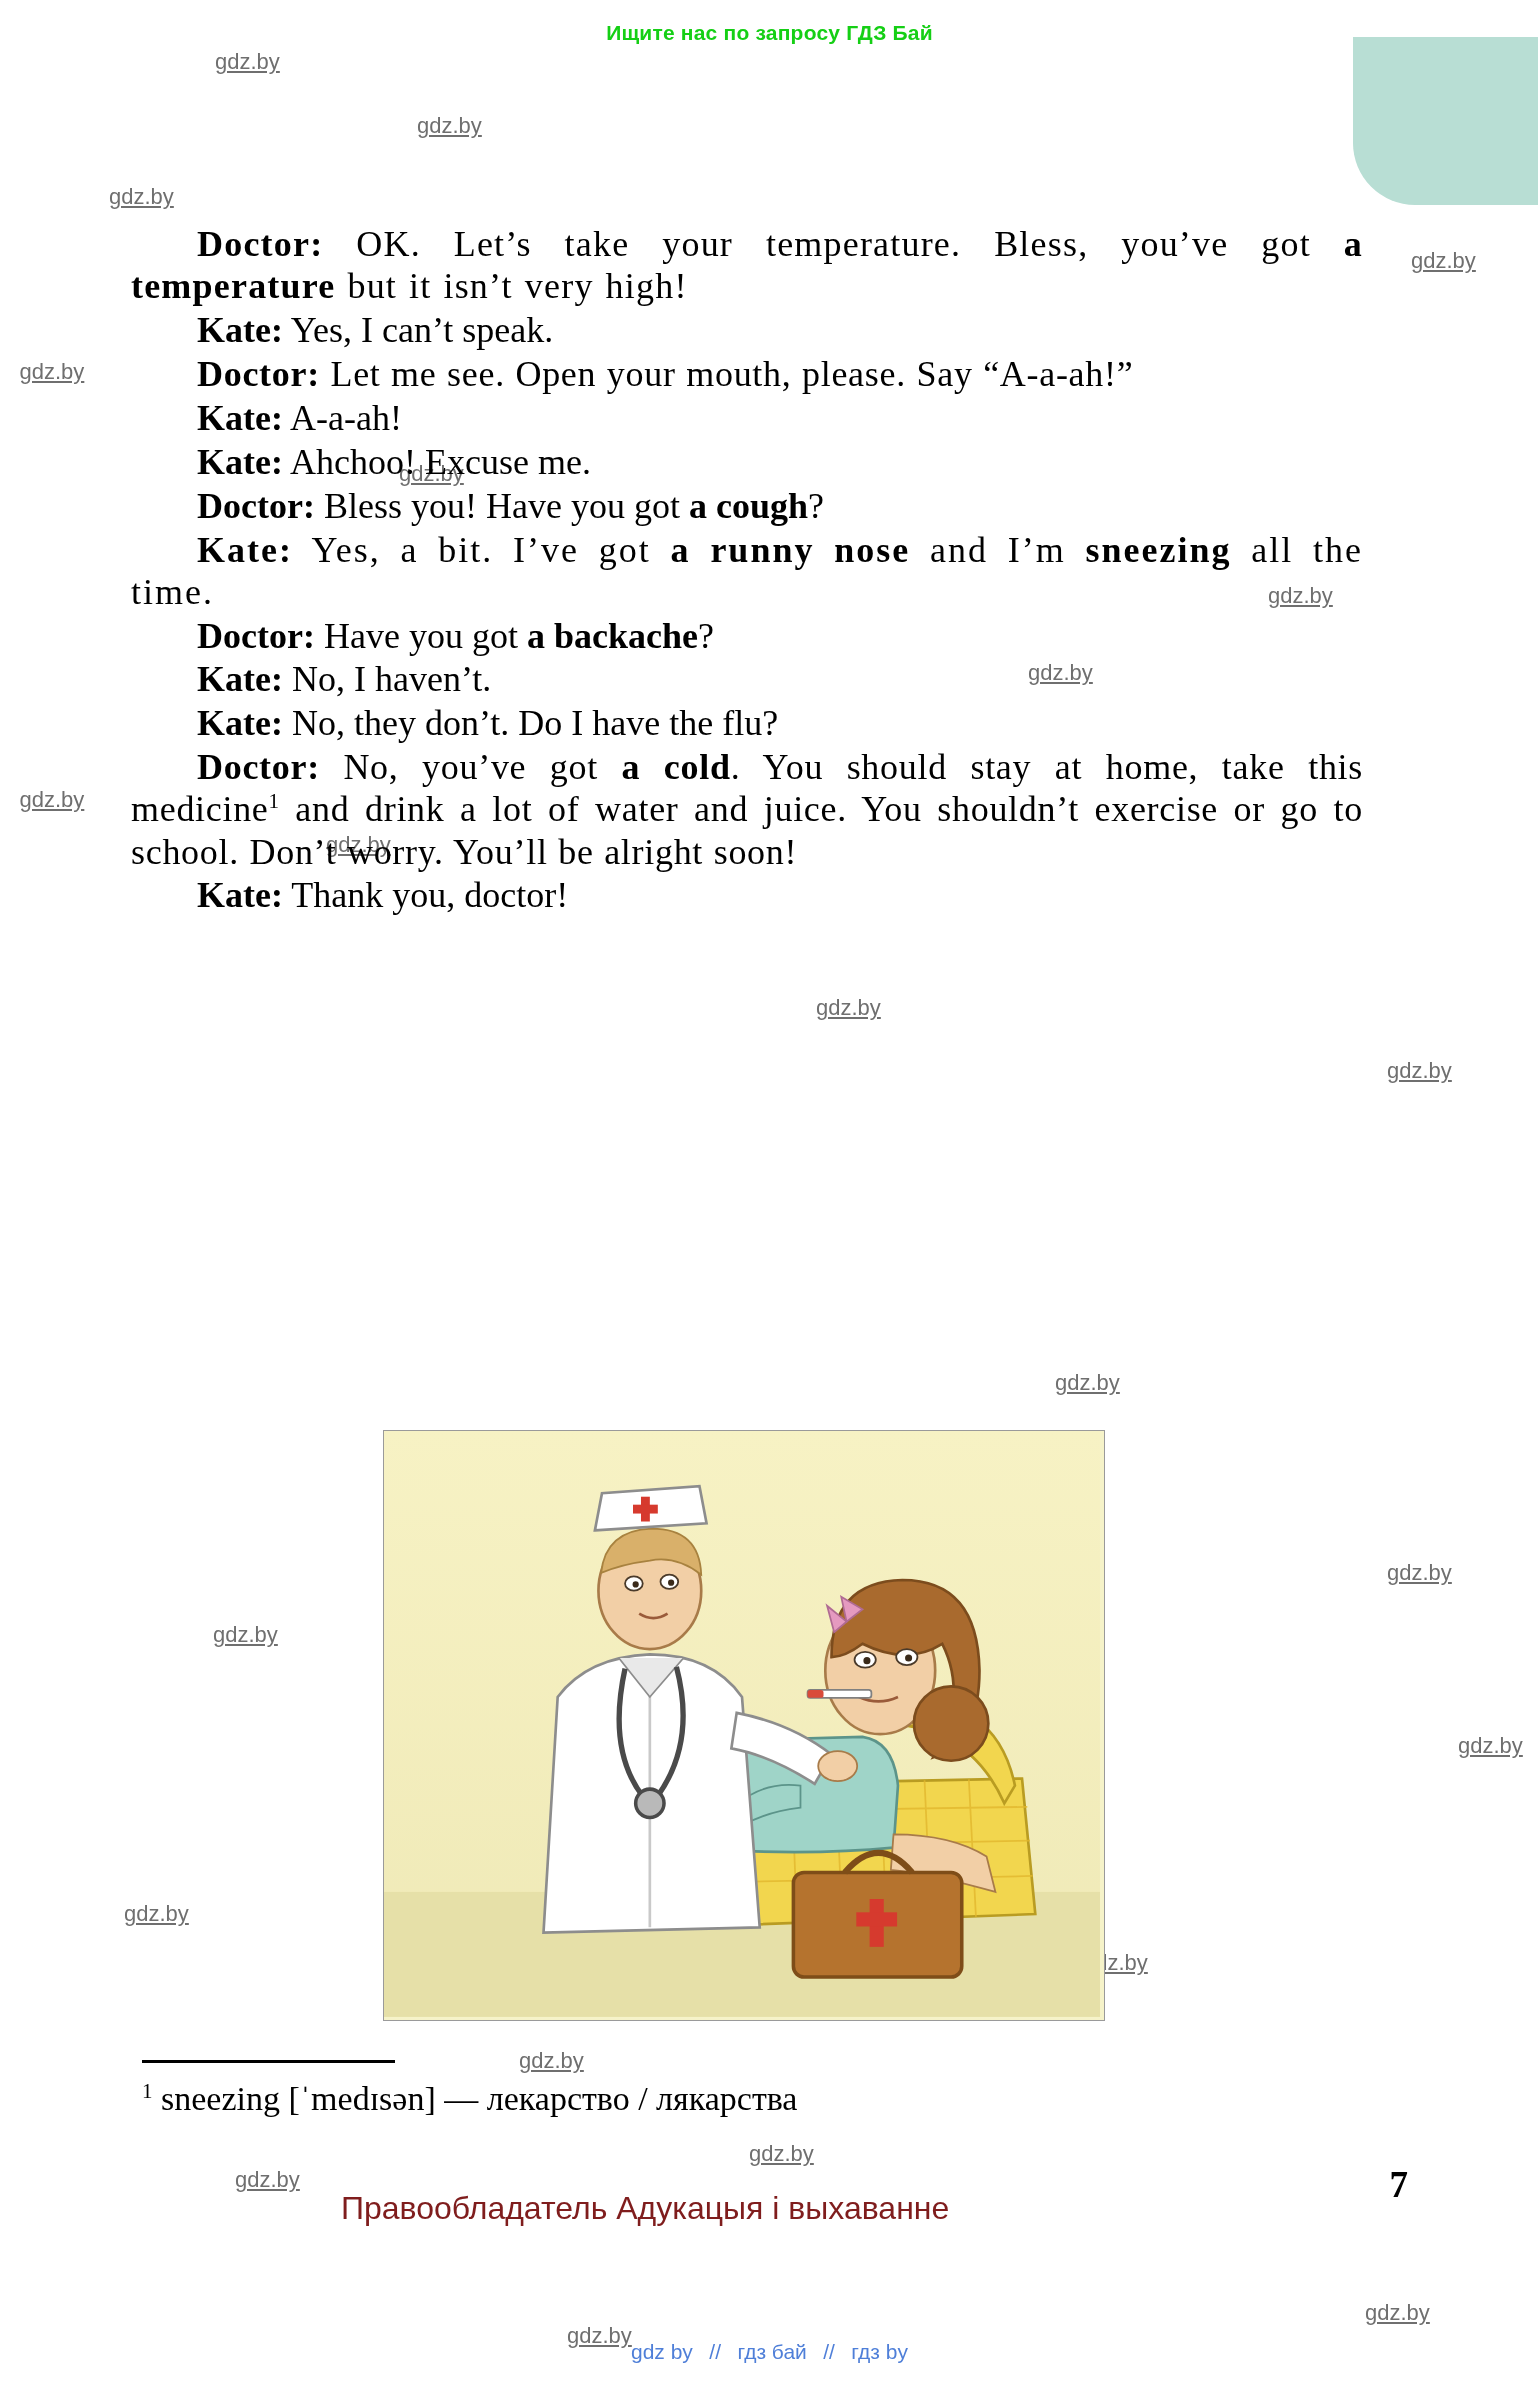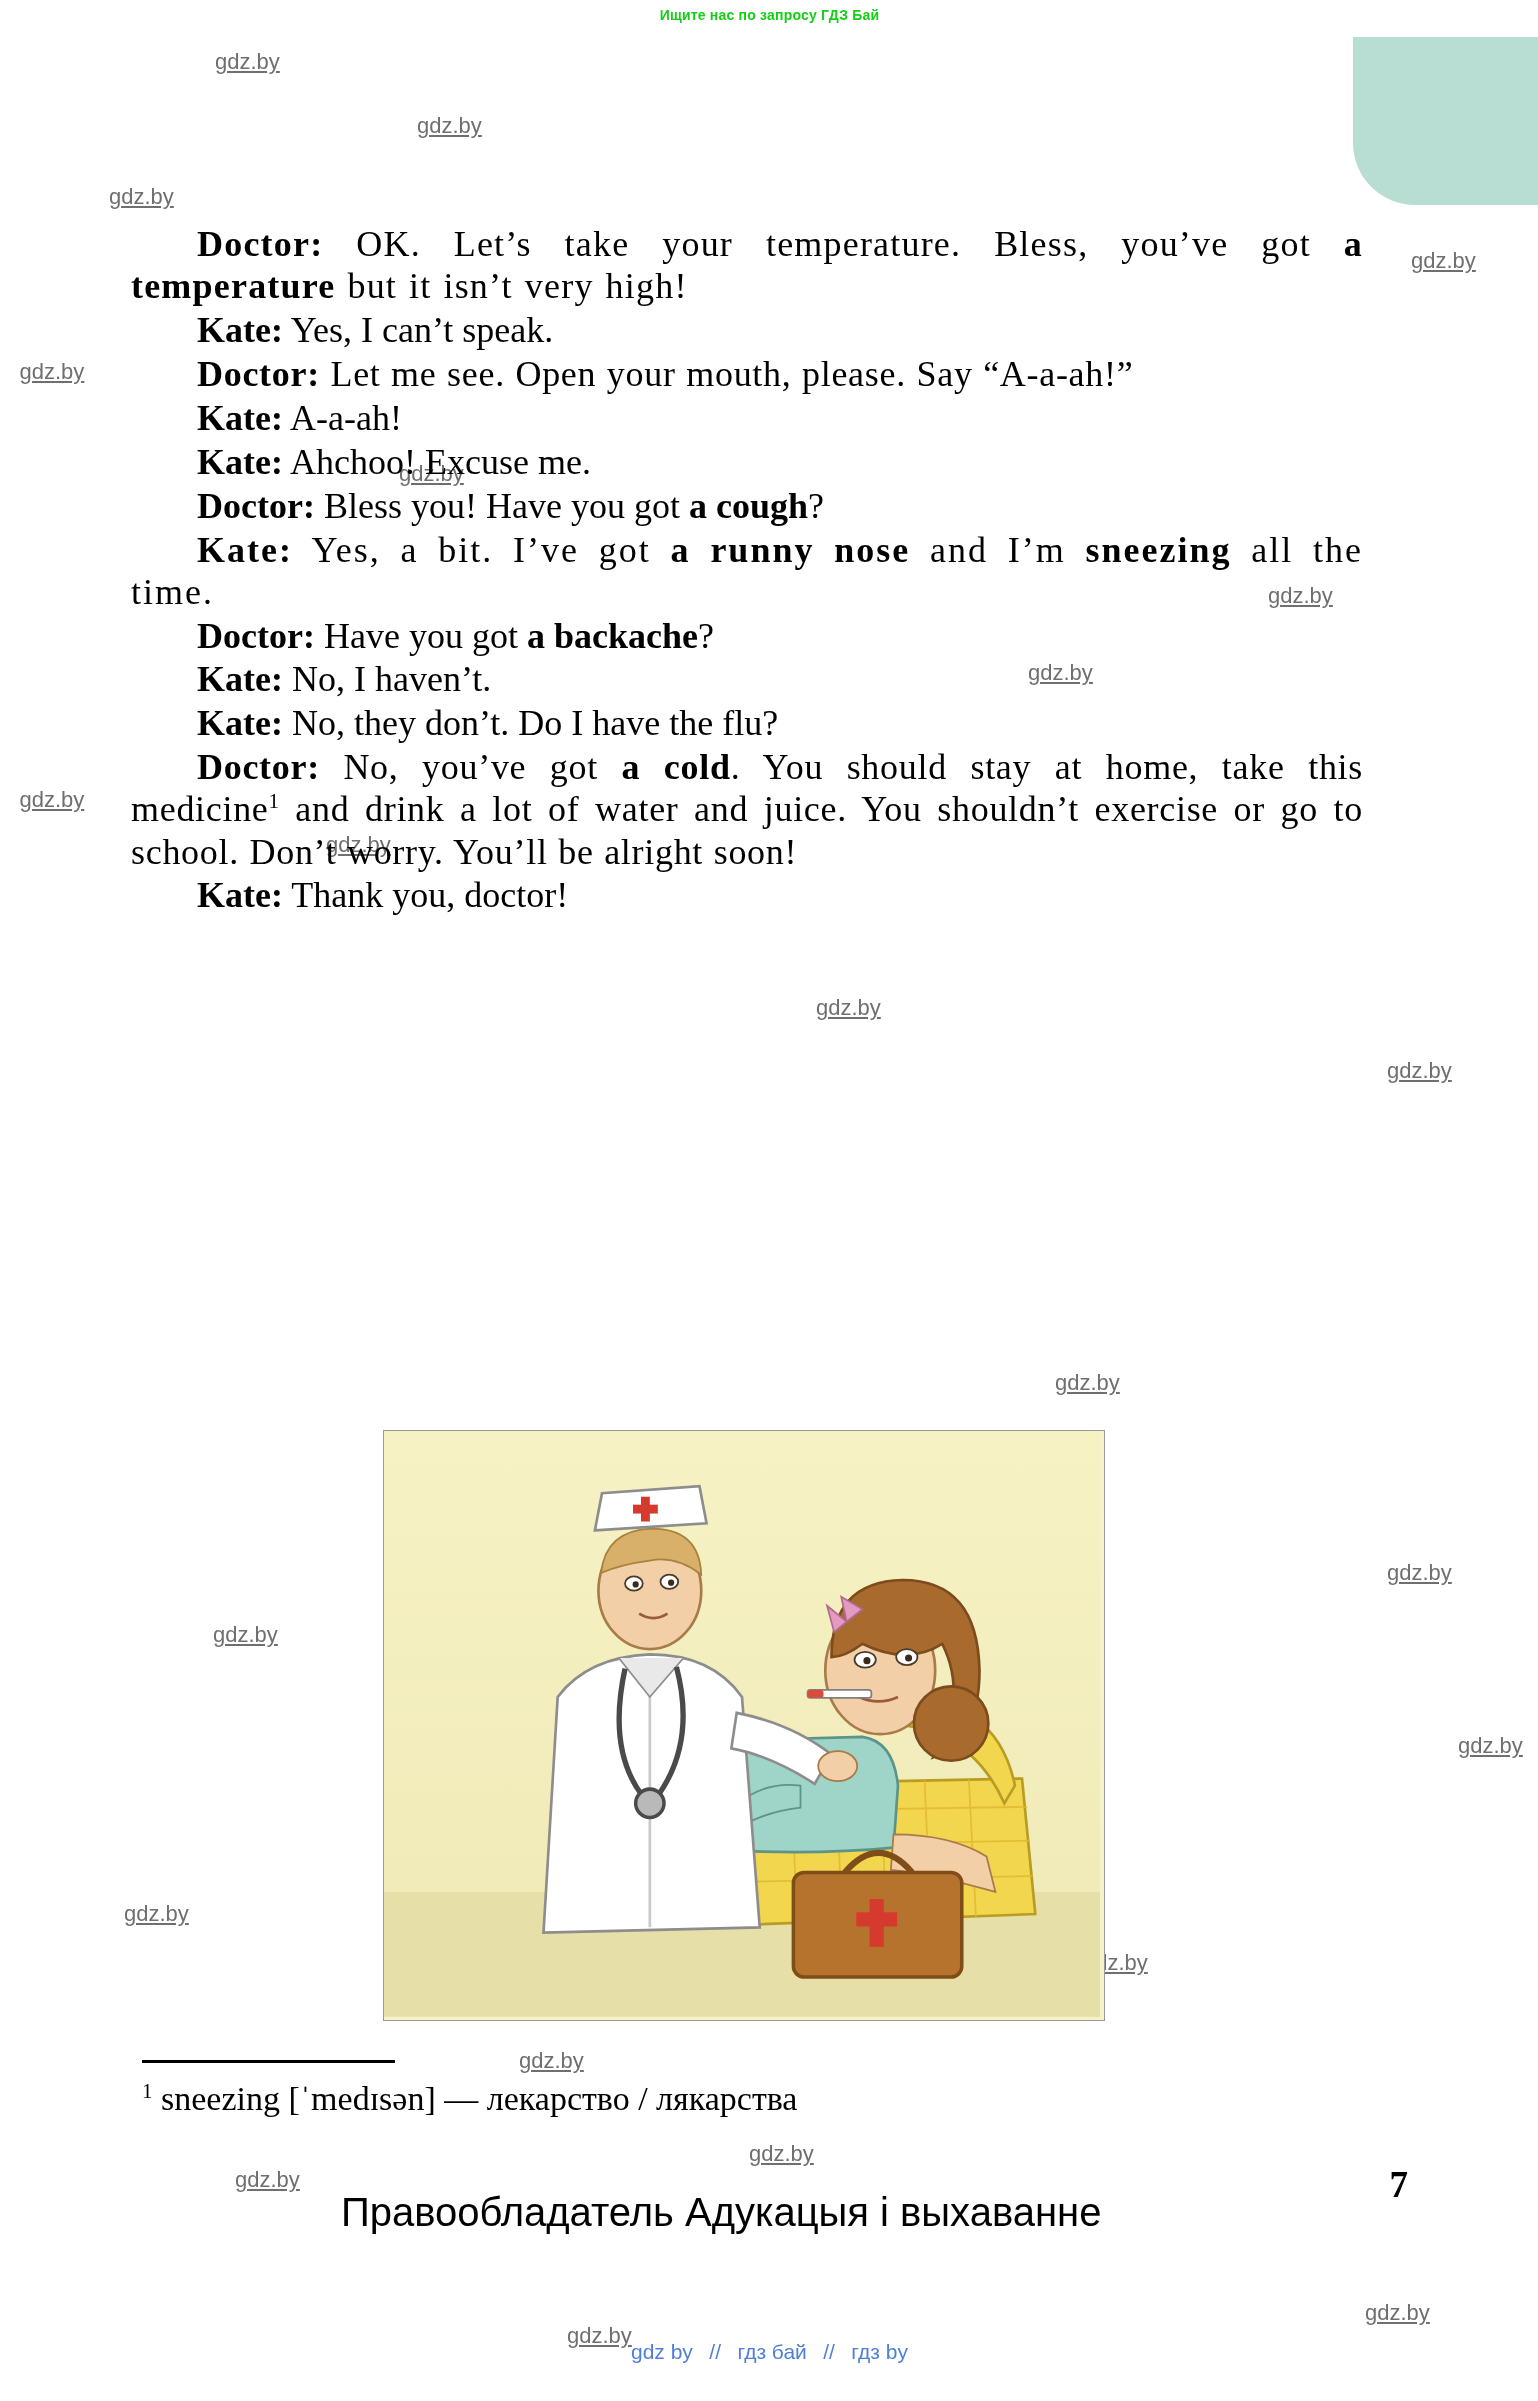--- a/index.html
+++ b/index.html
@@ -11,26 +11,26 @@
     height: 2401px;
     background: #ffffff;
     font-family: "Liberation Serif", serif;
     position: relative;
     overflow: hidden;
   }
 
   
   .top-banner {
     position: absolute;
-    top: 7px;
+    top: 21px;
     left: 0;
     width: 1539px;
     text-align: center;
     font-family: "Liberation Sans", sans-serif;
-    font-size: 14px;
+    font-size: 21px;
     font-weight: bold;
     color: #15cf15;
     letter-spacing: 0.2px;
   }
   .corner-shape {
     position: absolute;
     top: 37px;
     right: 0;
     width: 186px;
     height: 168px;
@@ -111,22 +111,22 @@
     top: 2163px;
     font-size: 37px;
     font-weight: bold;
     color: #000;
   }
   .rights {
     position: absolute;
     left: 341px;
     top: 2190px;
     font-family: "Liberation Sans", sans-serif;
-    font-size: 40px;
-    color: #000000;
+    font-size: 32px;
+    color: #7f1d1d;
     white-space: nowrap;
   }
   .bottom-links {
     position: absolute;
     left: 0;
     top: 2340px;
     width: 1539px;
     text-align: center;
     font-family: "Liberation Sans", sans-serif;
     font-size: 21px;

